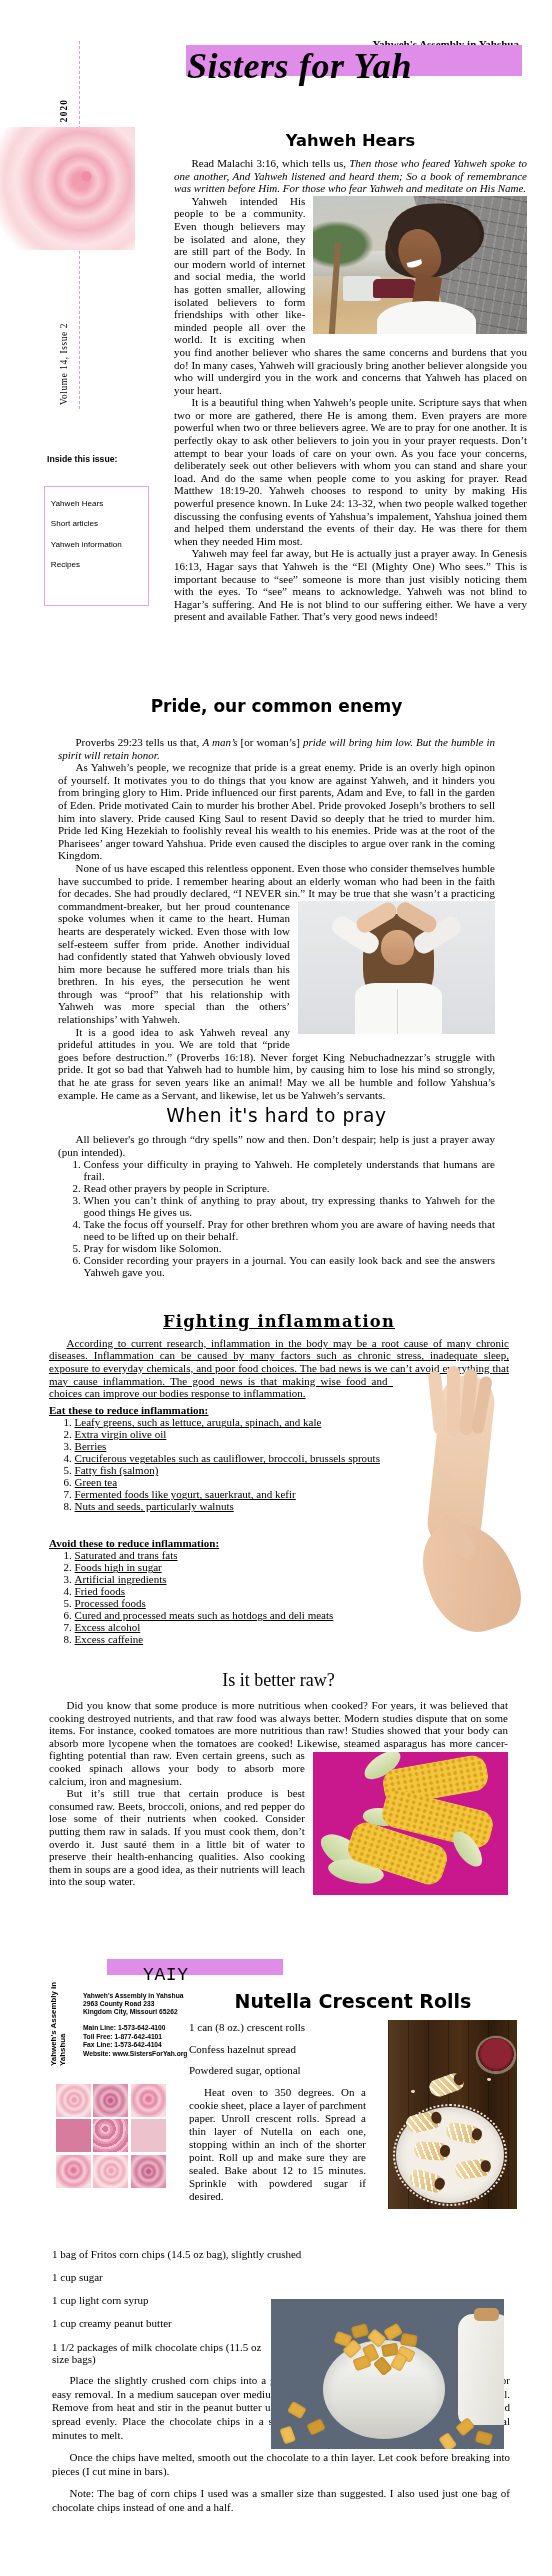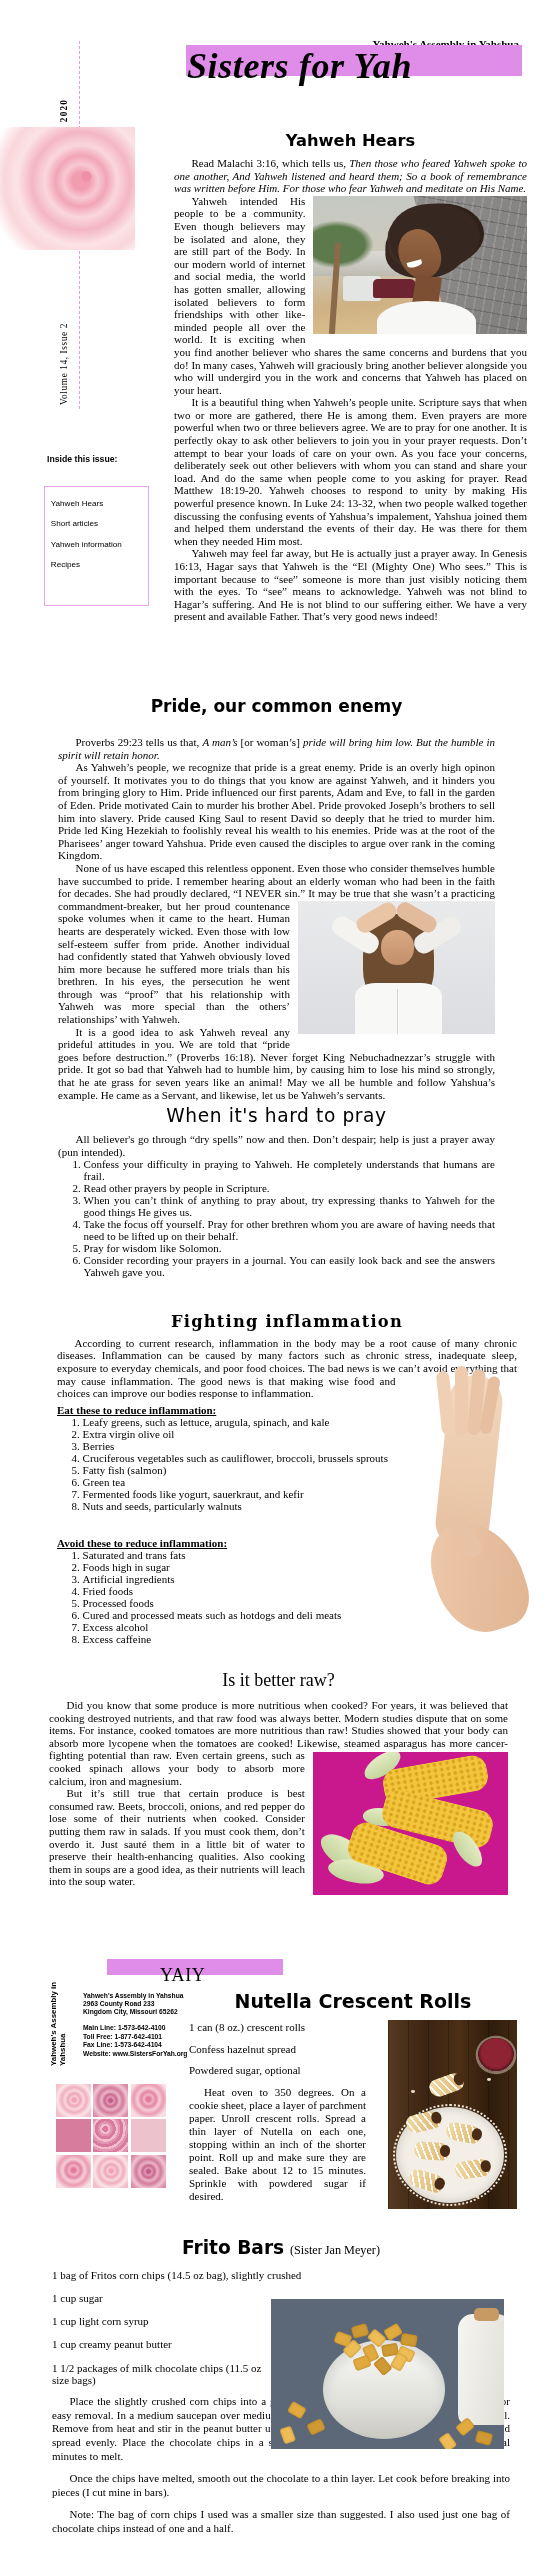--- a/index.html
+++ b/index.html
@@ -75,21 +75,21 @@
   .ph2 .torso { position:absolute; left:29%; top:62%; width:44%; height:40%; background:#f8f8f6; border-radius:24% 24% 0 0; }
   .ph2 .placket { position:absolute; left:50%; top:66%; width:1.2px; height:36%; background:#d8d6d2; }
 
   
   .a3 { left:58px; top:1105px; width:437px; }
   .a3 h2 { margin:0 0 7px 0; font-size:18.6px; font-weight:normal; font-family:"DejaVu Sans",sans-serif; letter-spacing:0.6px; }
   .a3 ol, .a4 ol { margin:0; padding:0 0 0 25.6px; }
   .a3 li { line-height:12px; font-size:11px; text-align:justify; }
 
   
-  .a4 { left:57px; top:1312px; width:460px; }
+  .a4 { left:49px; top:1312px; width:460px;text-decoration:underline; }
   .a4 h2 { margin:0 0 5.8px 0; font-size:16.3px; font-family:"DejaVu Serif",serif; font-weight:bold; letter-spacing:1.2px; }
   .hand-f { float:right; width:116px; height:259px; margin:0 -41px 2.3px 5.8px; position:relative; }
   .hand-art { position:absolute; right:0; top:0; width:157px; height:259px; background:#fff; }
   .hand-art .h1a { position:absolute; left:41px; top:0; width:54px; height:175px; background:linear-gradient(#f3d7bd,#e6c0a0); border-radius:27px; transform:rotate(6deg); }
   .hand-art .f1 { position:absolute; left:38px; top:-3.5px; width:12.8px; height:64px; background:#f0d0b4; border-radius:7px; transform:rotate(-6deg); }
   .hand-art .f2 { position:absolute; left:54px; top:-8.1px; width:12.8px; height:70px; background:#eecbae; border-radius:7px; }
   .hand-art .f3 { position:absolute; left:69px; top:-5.8px; width:12.8px; height:66px; background:#e9c4a6; border-radius:7px; transform:rotate(5deg); }
   .hand-art .f4 { position:absolute; left:83px; top:1.2px; width:11.6px; height:58px; background:#e5bf9f; border-radius:7px; transform:rotate(10deg); }
   .hand-art .h2a { position:absolute; left:34px; top:145px; width:87px; height:113px; background:linear-gradient(115deg,#eec9ab,#dfb492); border-radius:40% 60% 30% 50%; transform:rotate(-18deg); }
   .hand-art .th { position:absolute; left:56px; top:137px; width:17.5px; height:48px; background:#e8c2a4; border-radius:9.3px; transform:rotate(-30deg); }
@@ -109,21 +109,21 @@
   .ph3 .k1 { left:49px; top:3.5px; width:41px; height:20px; transform:rotate(-28deg); }
   .ph3 .k2 { left:50px; top:56px; width:37px; height:17.5px; transform:rotate(10deg); }
   .ph3 .k3 { left:4.7px; top:87px; width:52px; height:27px; transform:rotate(40deg); }
   .ph3 .k4 { left:15px; top:108px; width:56px; height:23px; transform:rotate(14deg); }
   .ph3 .k5 { left:134px; top:87px; width:41px; height:20px; transform:rotate(60deg); }
 
   
   .org-v { left:49px; top:1964px; width:15px; height:102px; font-family:"Liberation Sans",sans-serif;
            font-weight:bold; font-size:7.9px; }
   .logo-band { left:107px; top:1959px; width:176px; height:16.3px; background:#df8de8; }
-  .logo-txt { left:160px; top:1965px; font-family:Liberation Serif, serif; font-size:18px; letter-spacing:0.6px; }
+  .logo-txt { left:143px; top:1965px; font-family:Liberation Mono, monospace; font-size:18px; letter-spacing:0.6px; }
   .addr { left:83px; top:1992px; font-family:"Liberation Sans",sans-serif; font-weight:bold; font-size:6.7px; line-height:8.1px; }
   .contact { left:83px; top:2024px; font-family:"Liberation Sans",sans-serif; font-weight:bold; font-size:6.7px; line-height:8.7px; }
   .rose-grid { left:56px; top:2084px; width:112px; display:grid; grid-template-columns:repeat(3,35px);
                grid-auto-rows:33px; gap:2.3px; }
   .rg { width:35px; height:33px; }
   .rgA { background:radial-gradient(circle at 52% 48%, #f0a0b2 0 7%, #f7cdd5 15%, #eda4b6 25%, #f9d8dd 37%, #f0afbe 50%, #fbe4e6 66%, #f3bdc9 84%); }
   .rgB { background:radial-gradient(circle at 50% 50%, #c05c86 0 7%, #e299b4 15%, #c8688e 25%, #eab4c6 37%, #d27b9c 52%, #f0c4d2 70%, #db8ca8 88%); }
   .rgC { background:radial-gradient(circle at 50% 46%, #e2799c 0 8%, #f2b4c4 18%, #e285a6 30%, #f6cdd6 44%, #ea9cb4 60%, #f9dde2 80%); }
   .rgD { background:repeating-radial-gradient(circle at 30% 35%, #c2537c 0 2.9px, #e9a8bd 2.9px 5.2px, #d4749а 5.2px 7px, #f2c6d2 7px 8.7px),
                repeating-radial-gradient(circle at 72% 70%, #cc6088 0 3.5px, #edb2c4 3.5px 6.4px, #d87c9e 6.4px 8.7px); background-color:#d87c9e; }
@@ -375,23 +375,20 @@
       <span class="crs p6">
         <i></i>
       </span>
     <span class="bowl"></span>
     <span class="crumb" style="left:23px; top:70px;"></span>
     <span class="crumb" style="left:99px; top:58px;"></span>
     <span class="crumb" style="left:87px; top:175px;"></span>
   </div>
 
   <div class="col frt">
-    <div class="ttl-row" style="text-align:center;">
-      <span class="ttl">Frito Bars</span><span class="byl">(Sister Jan Meyer)</span>
-    </div>
     <div class="ing">1 bag of Fritos corn chips (14.5 oz bag), slightly crushed</div>
     <div class="spacer2"></div>
     <div class="ingwrap">
       <div class="ing">1 cup sugar</div>
       <div class="ing">1 cup light corn syrup</div>
       <div class="ing">1 cup creamy peanut butter</div>
       <div class="ing">1 1/2 packages of milk chocolate chips (11.5 oz size bags)</div>
     </div>
     <div class="para p1">Place the slightly crushed corn chips into a greased 9 by 13 pan, lined with parchment paper for easy removal.  In a medium saucepan over medium heat, bring the sugar and light corn syrup to a boil.  Remove from heat and stir in the peanut butter until smooth.  Pour the mixture over the corn chips and spread evenly.  Place the chocolate chips in a single layer over the hot mixture and allow several minutes to melt.</div>
     <div class="clr"></div>

